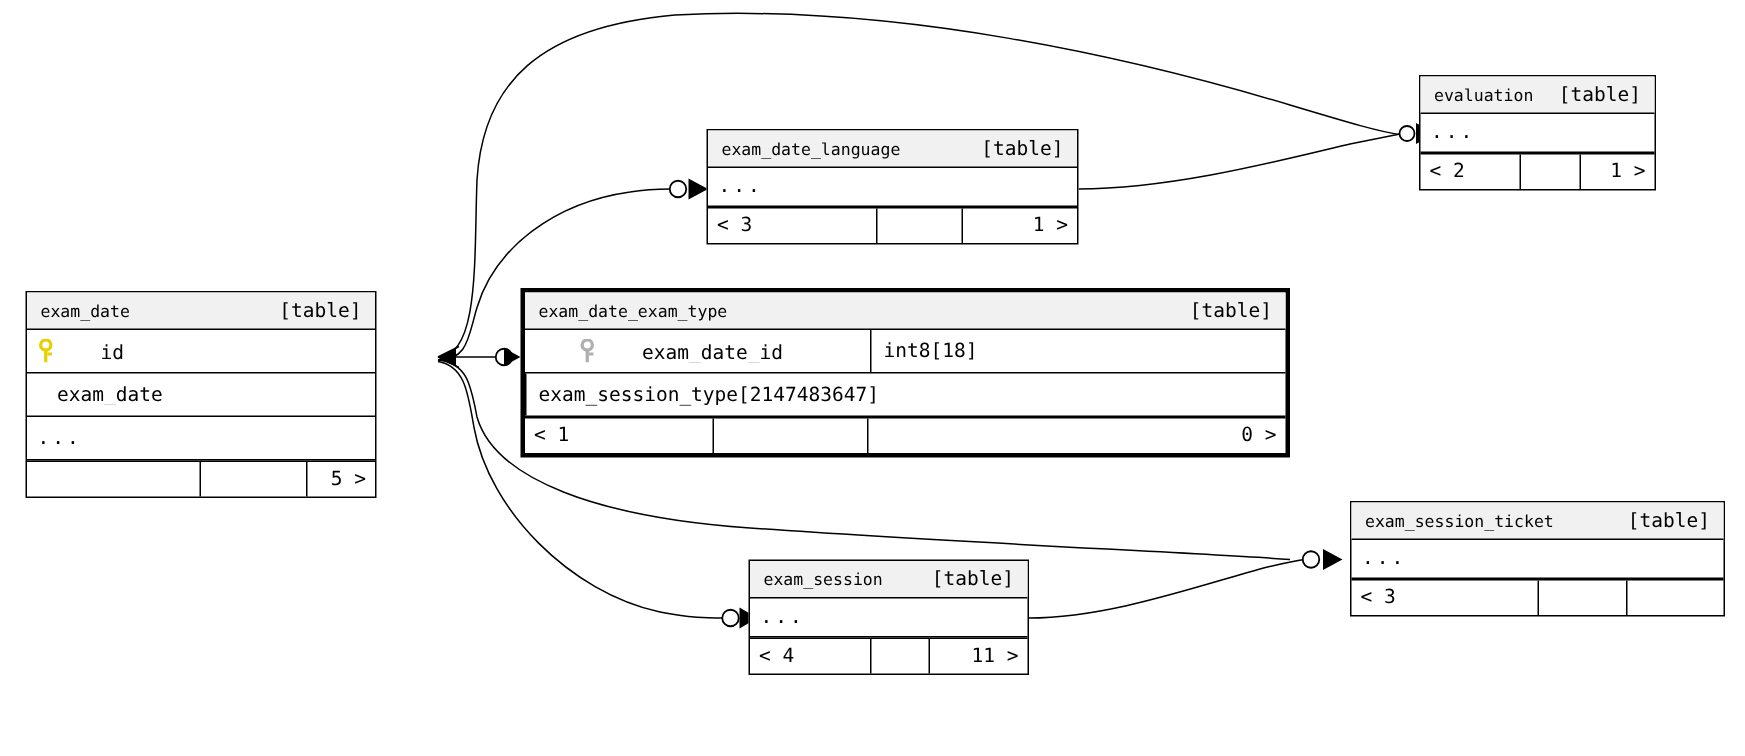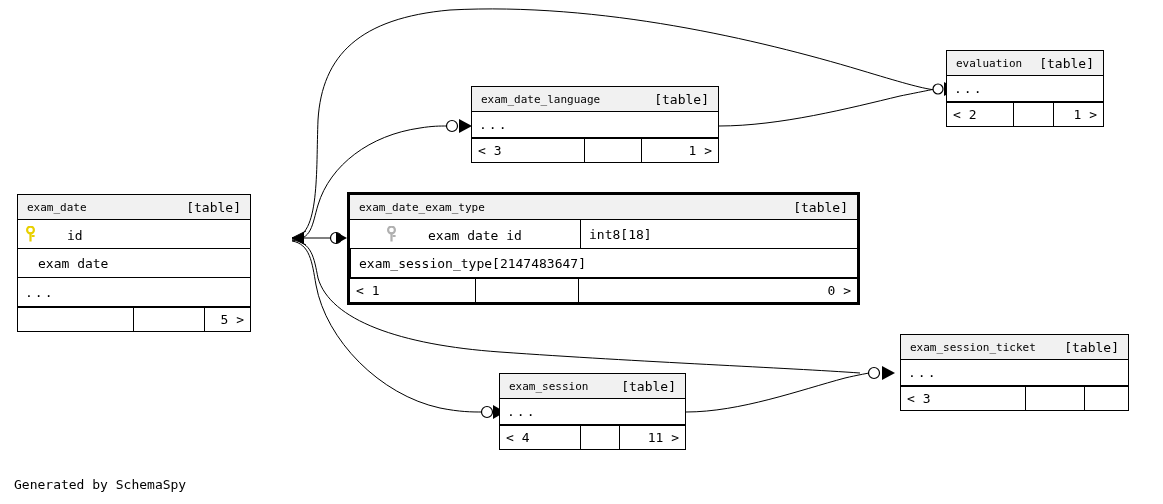--- a/index.html
+++ b/index.html
@@ -264,28 +264,27 @@
       <span class="tbl-tag">[table]</span>
     </div>
     <div class="row-ellipsis" style="height:26px;">...</div>
     <div class="tbl-footer">
       <div class="foot-cell foot-left" style="width:80px;">&lt; 4</div>
       <div class="foot-cell foot-mid" style="width:40px;"></div>
       <div class="foot-cell foot-right" style="flex:1;">11 &gt;</div>
     </div>
   </div>
 
-  <div class="table-box" style="left:900px; top:334px; width:229px;">
+  <div class="table-box" style="left:900px; top:334px; width:250px;">
     <div class="tbl-header">
       <span class="tbl-name">exam_session_ticket</span>
       <span class="tbl-tag">[table]</span>
     </div>
     <div class="row-ellipsis" style="height:26px;">...</div>
     <div class="tbl-footer">
       <div class="foot-cell foot-left" style="width:124px;">&lt; 3</div>
       <div class="foot-cell foot-mid" style="width:60px;"></div>
       <div class="foot-cell foot-right" style="flex:1;"></div>
     </div>
   </div>
 
-  <div id="credit">Generated by SchemaSpy</div>
 
 </div>
 
 </body></html>

